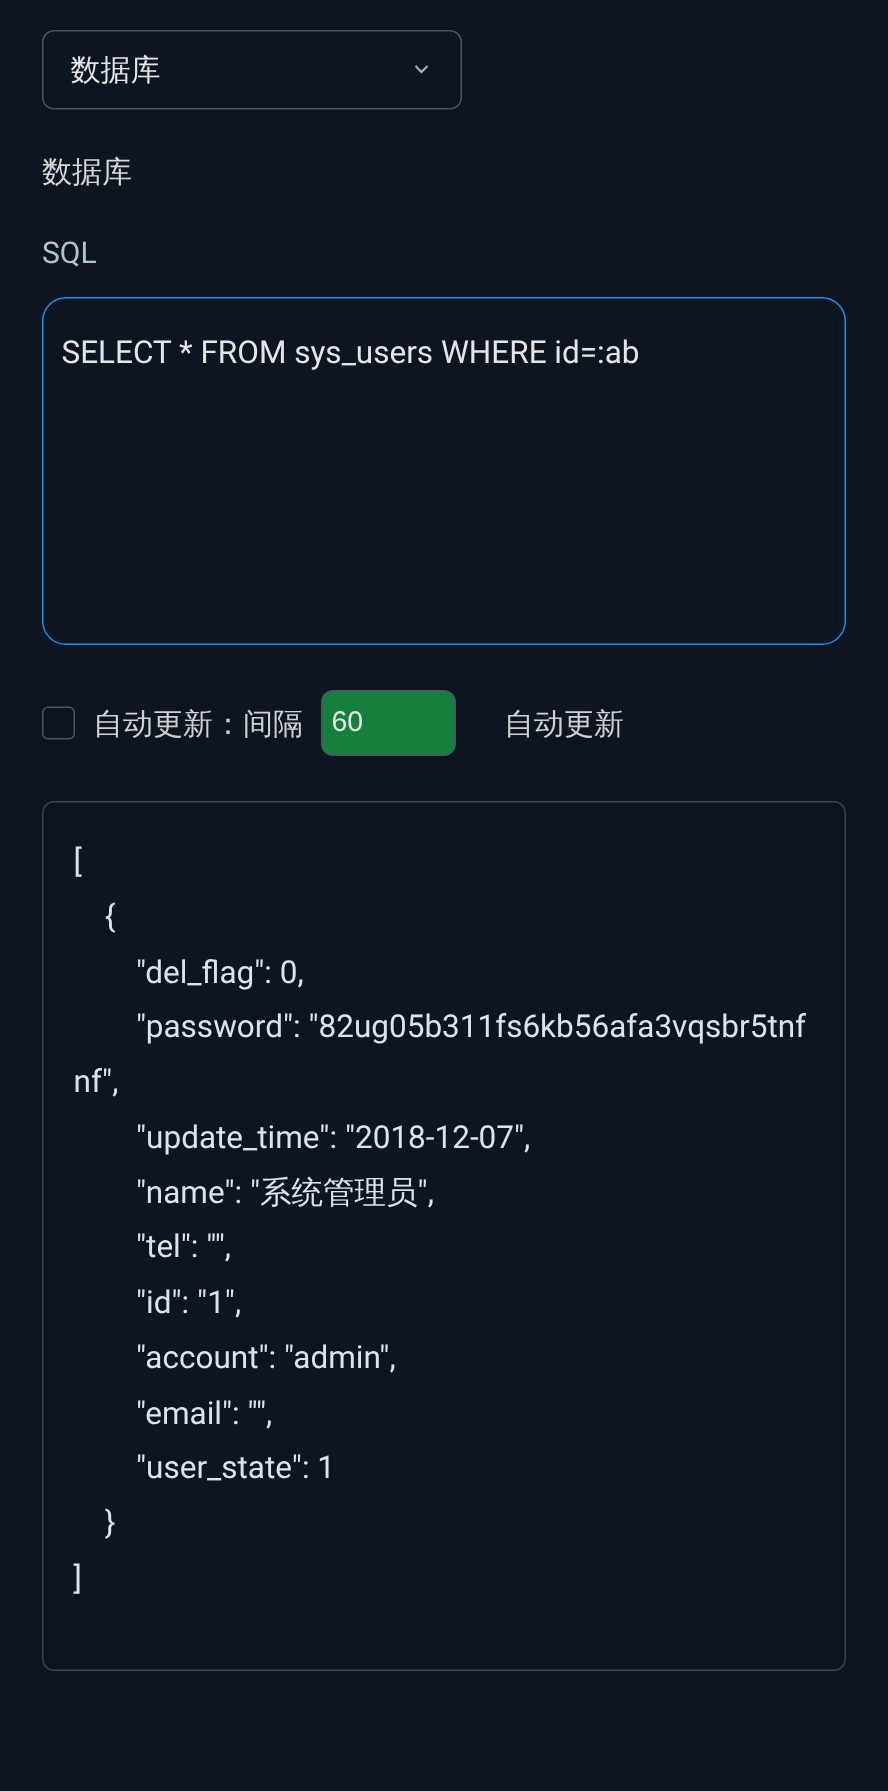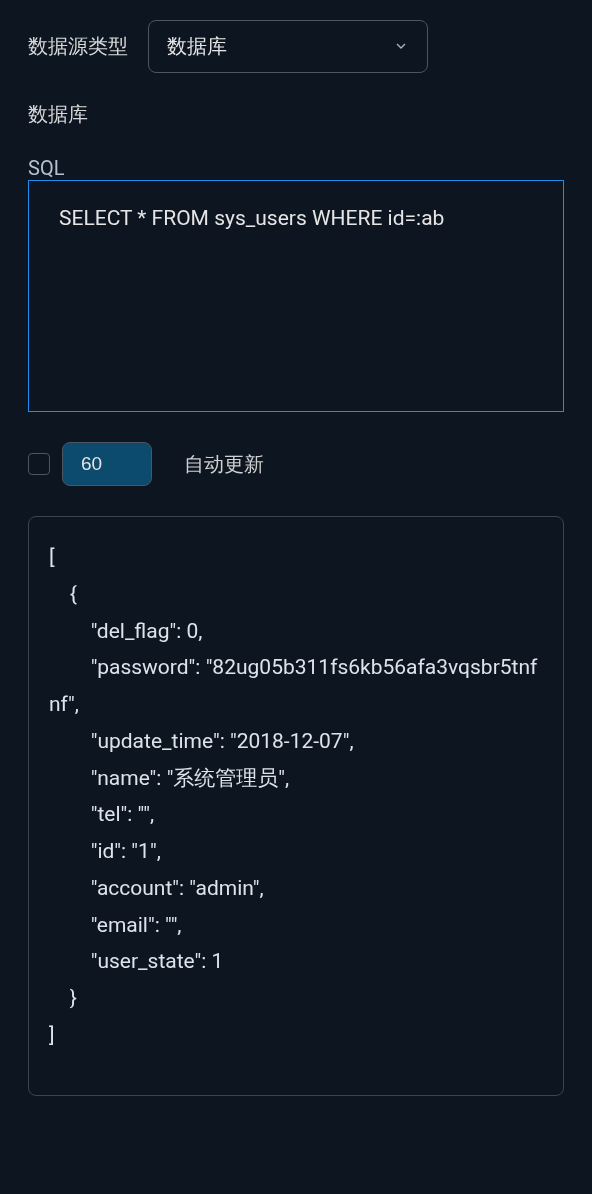--- a/index.html
+++ b/index.html
@@ -36,26 +36,27 @@
       width: 280px;
       cursor: pointer;
     }
     .select-box .value {
       color: #e5e5e5;
       font-size: 20px;
     }
     .section-label {
       font-size: 20px;
       color: #b5c1ce;
+      margin-bottom: 18px;
       margin-top: 6px;
     }
     .sql-editor {
       border: 1.5px solid #1d8cf0;
-      border-radius: 0;
-      padding: 22px 30px;
+      border-radius: 16px;
+      padding: 22px 12px;
       min-height: 232px;
       margin-bottom: 30px;
       color: #e5e5e5;
       font-size: 21px;
       font-family: inherit;
       white-space: pre-wrap;
       line-height: 1.5;
     }
     .interval-row {
       display: flex;
@@ -67,67 +68,67 @@
     .checkbox {
       width: 22px;
       height: 22px;
       border: 1.5px solid #4b5563;
       border-radius: 4px;
       background: transparent;
       cursor: pointer;
       display: inline-block;
     }
     .interval-input {
-      background: #0c4a6e;
+      background: #15803d;
       border: 1px solid #4b5563;
       border-radius: 8px;
       color: #e5e5e5;
       font-size: 19px;
-      padding: 10px 18px;
+      padding: 10px 6px;
       width: 90px;
       text-align: left;
     }
     .result-box {
       border: 1px solid #3b4453;
       border-radius: 8px;
       padding: 22px 20px;
       color: #dde3ea;
       font-size: 21px;
       line-height: 1.75;
       white-space: pre-wrap;
       word-break: break-all;
       min-height: 580px;
       font-family: inherit;
     }
   </style>
 </head>
 <body>
 
 <div class="form-row">
-  <div class="form-label">数据源类型</div>
   <div class="select-box">
     <span class="value">数据库</span>
     <span>
       <svg width="16" height="16" viewBox="0 0 24 24" fill="none" stroke="#aab3bf" stroke-width="2">
           <polyline points="6 9 12 15 18 9"></polyline>
         </svg>
     </span>
   </div>
 </div>
 
 <div class="form-row">
   <div class="form-label">数据库</div>
 </div>
 
 <div class="section-label">SQL</div>
 
 <div class="sql-editor">SELECT * FROM sys_users WHERE id=:ab</div>
 
 <div class="interval-row">
   <span class="checkbox"></span>
+  <span>自动更新：间隔</span>
   <input class="interval-input" type="text" value="60" style="">
   <span style="margin-left:20px">自动更新</span>
 </div>
 
 <div class="result-box">[
     {
         "del_flag": 0,
         "password": "82ug05b311fs6kb56afa3vqsbr5tnfnf",
         "update_time": "2018-12-07",
         "name": "系统管理员",

